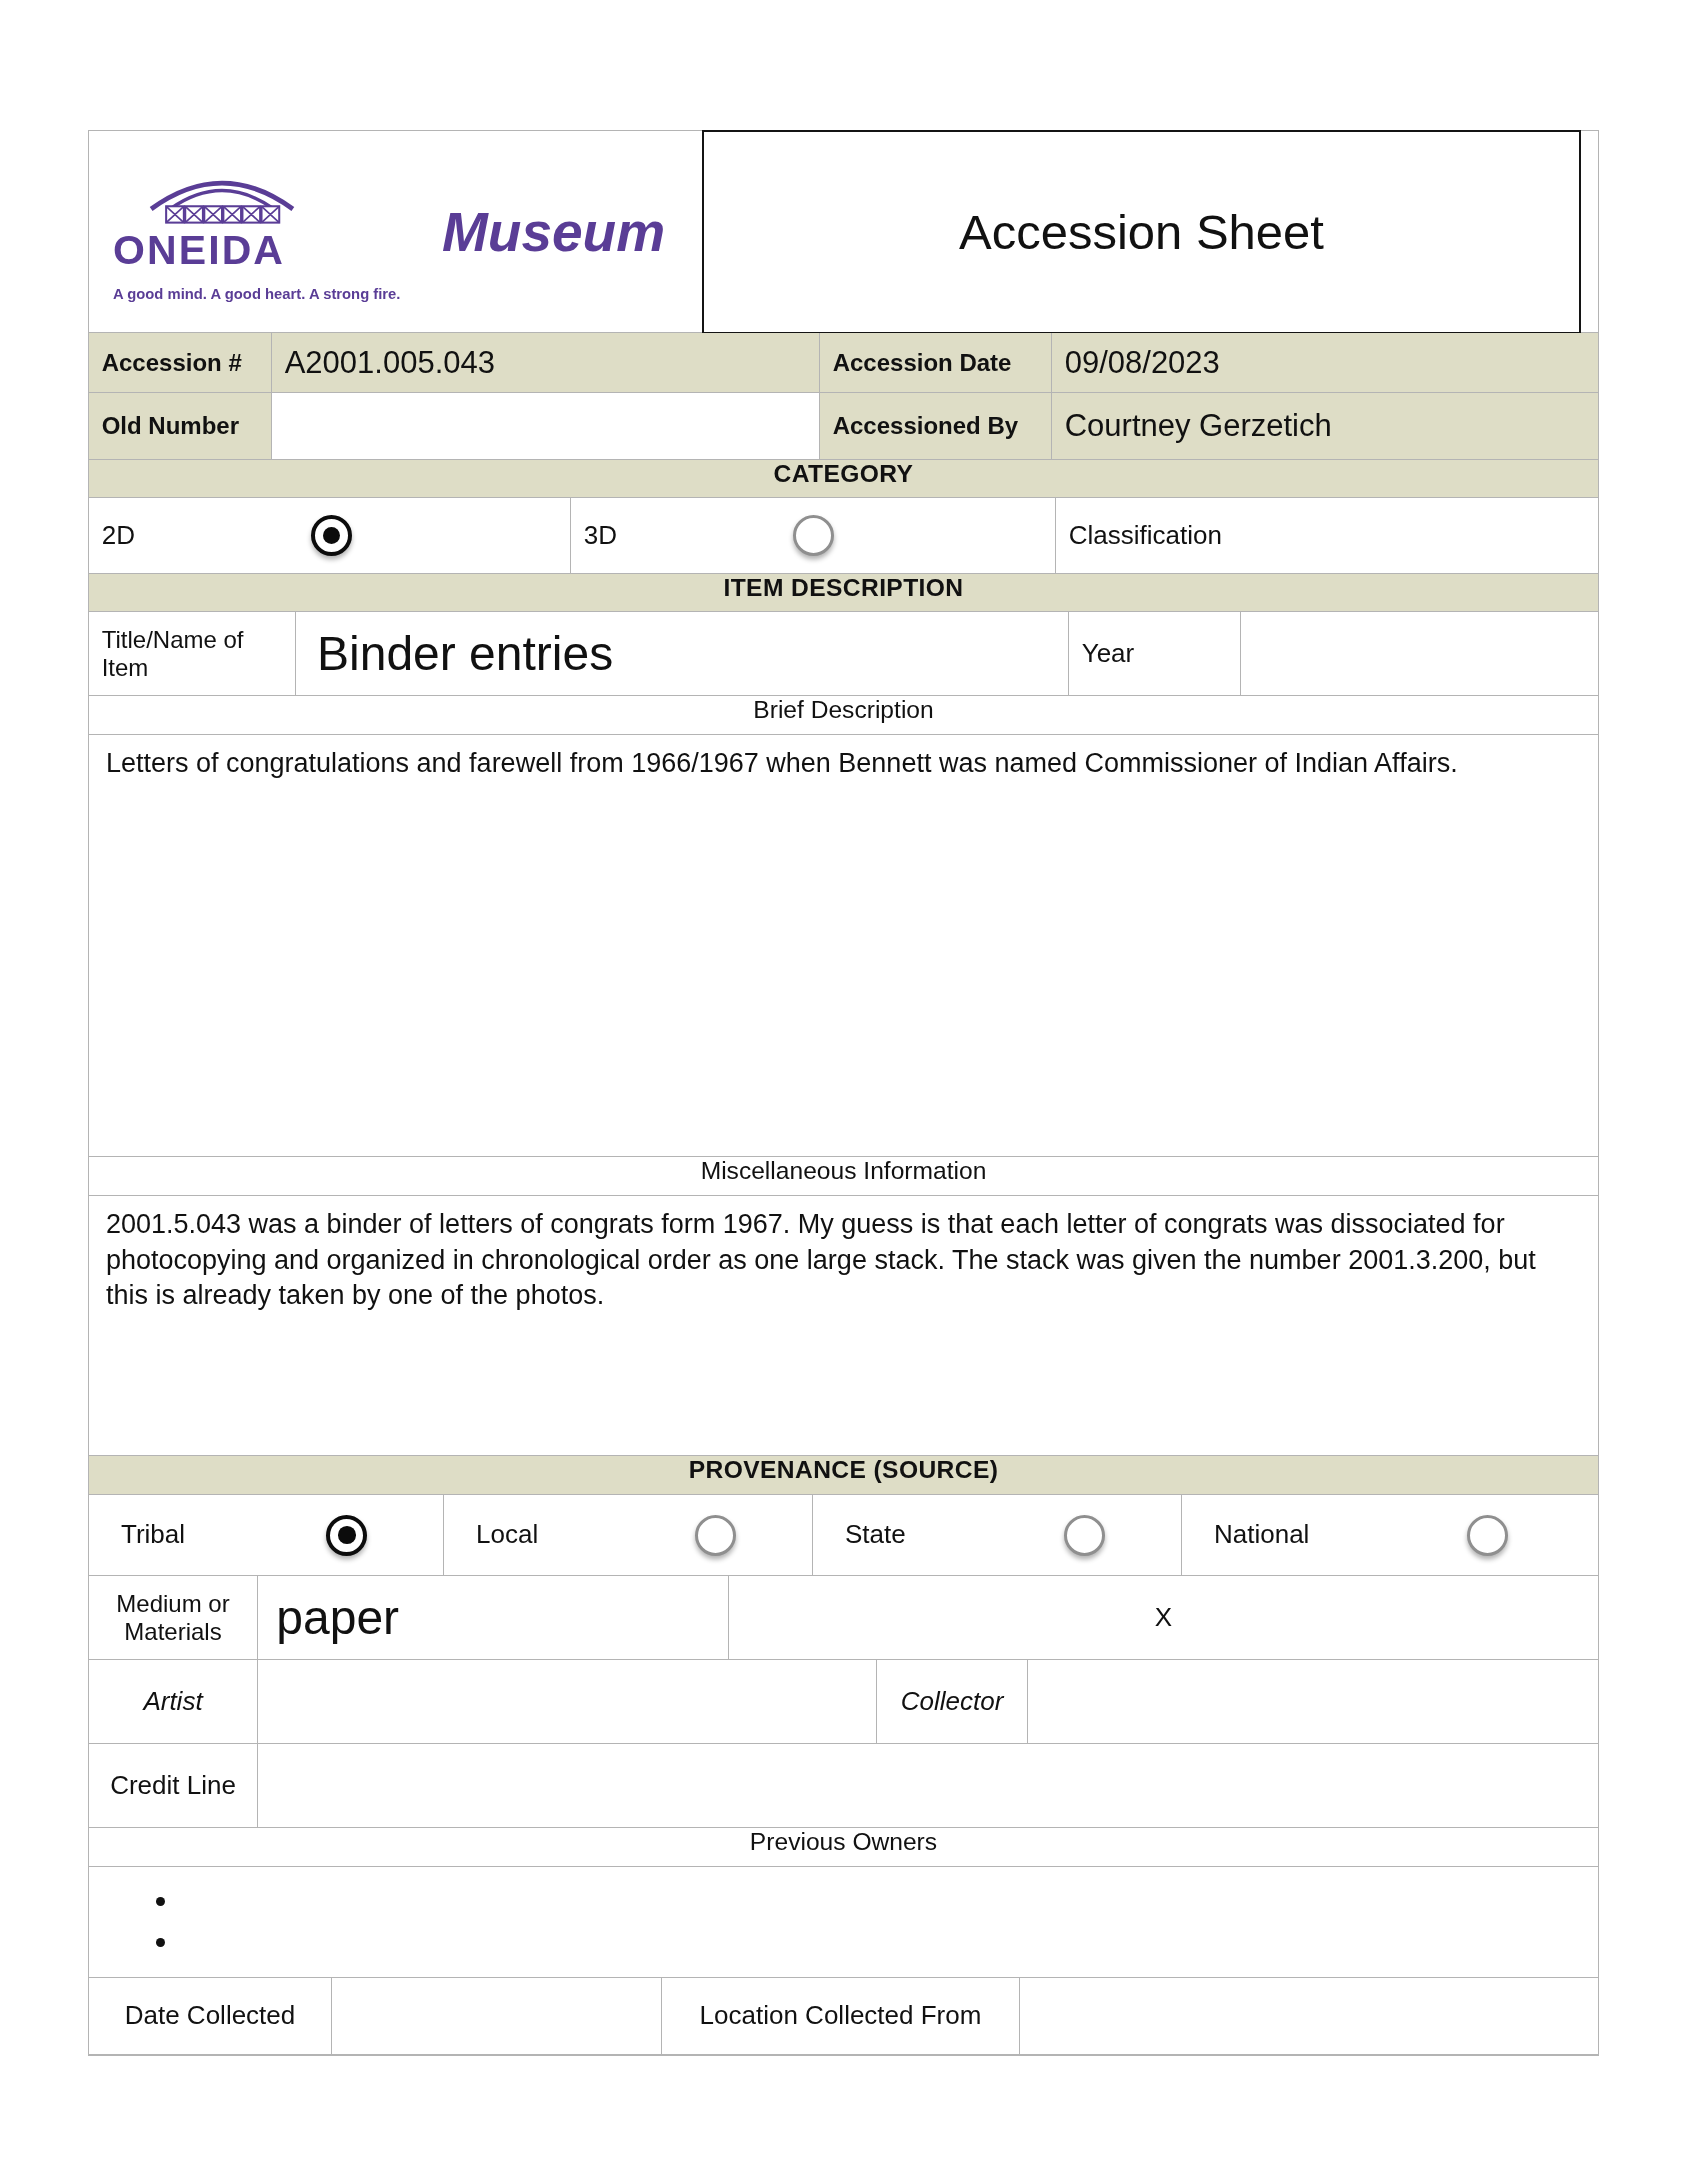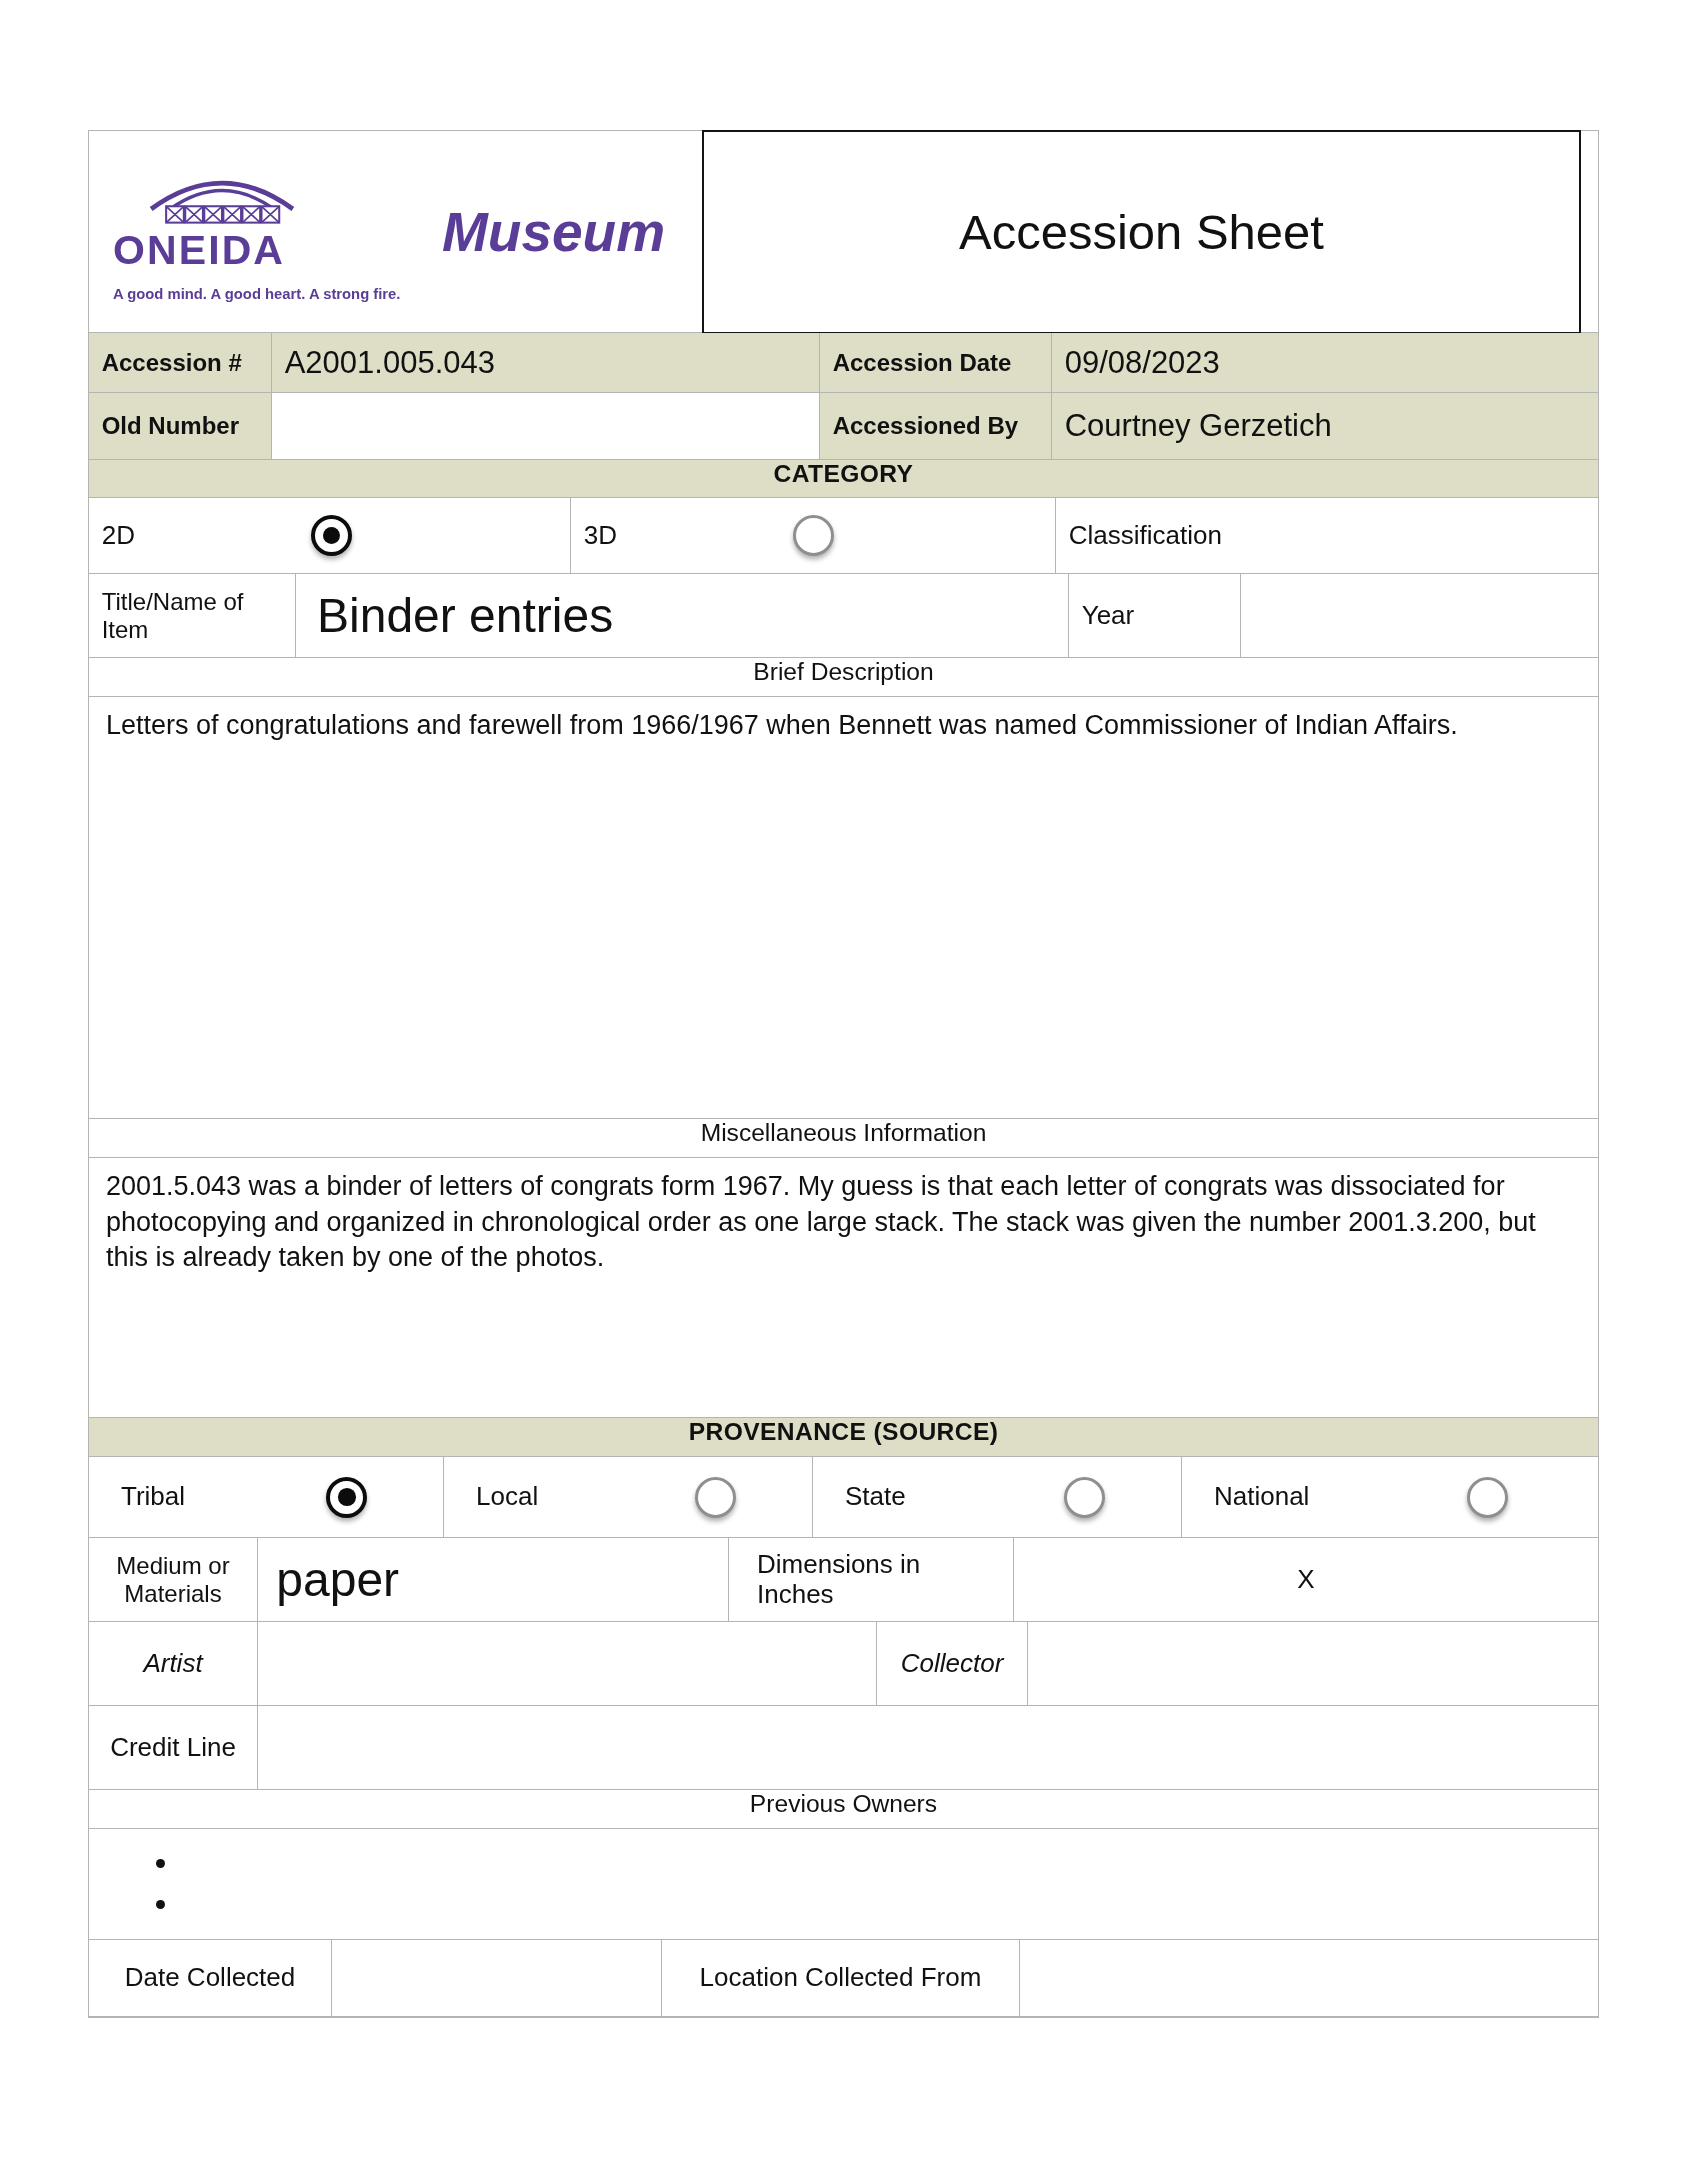--- a/index.html
+++ b/index.html
@@ -114,20 +114,23 @@
     <div class="cell reg" style="width:485px;">
       <span>3D</span>
       <span class="radio radio-offset"></span>
     </div>
     <div class="cell reg grow">
       <span>Classification</span>
       <span style="margin-left:21px;"></span>
     </div>
   </div>
 
+  <div class="row band" style="height:38px;">
+    <span>ITEM DESCRIPTION</span>
+  </div>
 
   <div class="row" style="height:84px;">
     <div class="cell reg" style="width:207px; font-size:24px;">Title/Name of Item</div>
     <div class="cell val-big" style="width:773px; padding-left:21px;">Binder entries</div>
     <div class="cell reg" style="width:172px;">Year</div>
     <div class="cell val grow"></div>
   </div>
 
   <div class="row label-row" style="height:39px;">
     <span>Brief Description</span>
@@ -168,21 +171,20 @@
     </div>
     <div class="cell reg pcell grow">
       <span>National</span>
       <span class="radio" style="margin-left:auto; margin-right:77px;"></span>
     </div>
   </div>
 
   <div class="row" style="height:84px;">
     <div class="cell center" style="width:169px; font-size:24px;">Medium or Materials</div>
     <div class="cell val-big" style="width:471px; padding-left:18.3px;">paper</div>
-    <div class="cell reg" style="width:285px; padding-left:28px;">Dimensions in Inches</div>
     <div class="cell reg center grow">X</div>
   </div>
 
   <div class="row" style="height:84px;font-style:italic;">
     <div class="cell reg center" style="width:169px;">Artist</div>
     <div class="cell val" style="width:619px;"></div>
     <div class="cell reg center" style="width:151px;">Collector</div>
     <div class="cell val grow"></div>
   </div>
 

